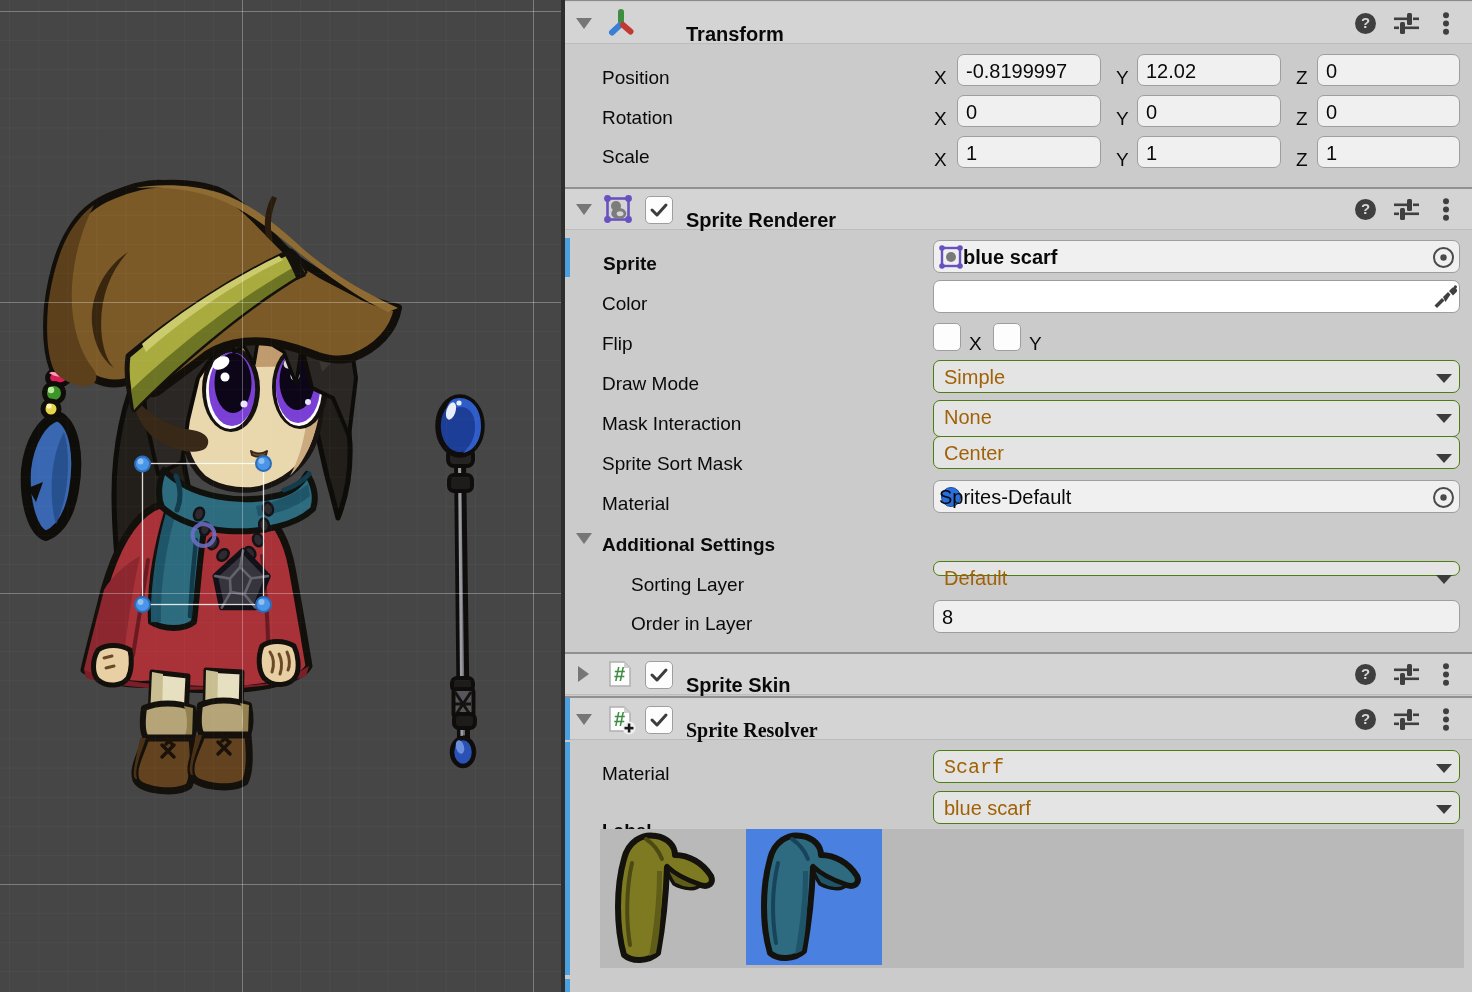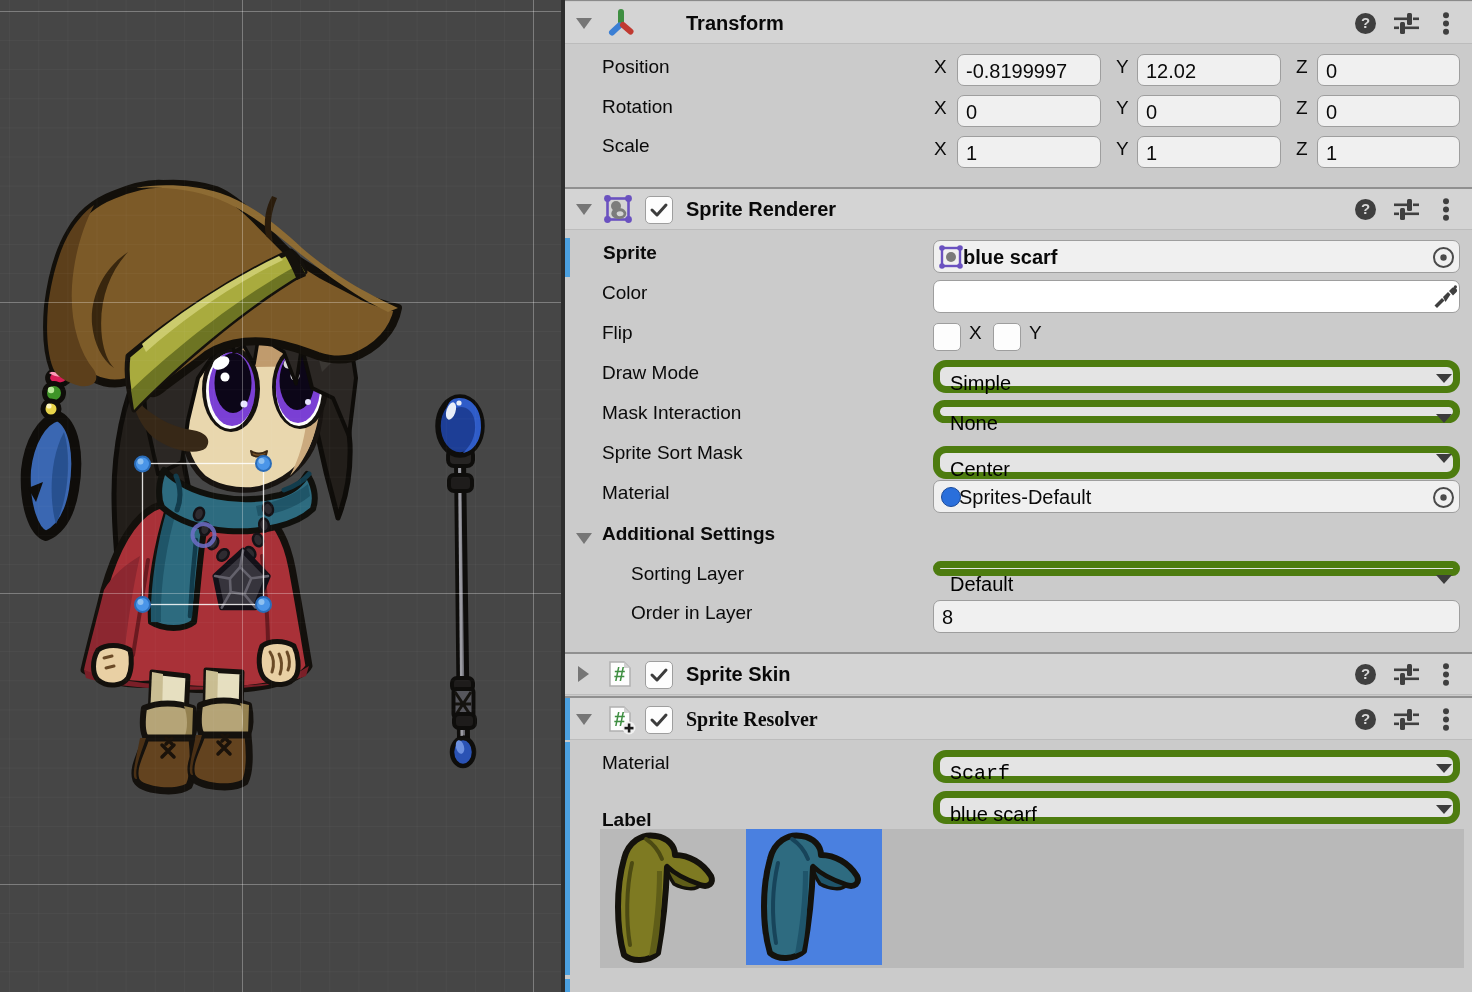--- a/index.html
+++ b/index.html
@@ -8,25 +8,25 @@
 #divider { position:absolute; left:561px; top:0; width:4px; height:992px; background:#2e2e2e; }
 #insp { position:absolute; left:565px; top:0; width:907px; height:992px; background:#cbcbcb; border-top:1px solid #8a8a8a; }
 .abs { position:absolute; }
 .hdr { position:absolute; left:0; width:907px; background:#d4d4d4; border-bottom:1px solid #bcbcbc; }
 .sepd { position:absolute; left:0; width:907px; height:1.6px; background:#909090; }
 .htitle { position:absolute; font-size:20px; font-weight:bold; color:#090909; }
 .fold { position:absolute; width:0; height:0; border-left:8px solid transparent; border-right:8px solid transparent; border-top:11px solid #767676; }
 .lbl { position:absolute; font-size:19px; color:#0a0a0a; white-space:nowrap; }
 .fld { position:absolute; background:#f0f0f0; border:1px solid #9e9e9e; border-radius:7px; font-size:20px; color:#0a0a0a; padding-left:8px; }
 .flbl { position:absolute; font-size:20px; color:#0a0a0a; }
-.dd { position:absolute; background:#e4e4e4; border:7px solid #4d7c0f; border-radius:13px; font-size:20px; color:#000000; padding-left:10px; }
+.dd { position:absolute; background:#e4e4e4; border:1px solid #4d7c0f; border-radius:7px; font-size:20px; color:#a16207; padding-left:10px; }
 .ddarr { position:absolute; width:0; height:0; border-left:8px solid transparent; border-right:8px solid transparent; border-top:9px solid #3c3c3c; }
 .cbx { position:absolute; width:28px; height:28px; background:#fdfdfd; border:1px solid #9e9e9e; border-radius:5px; }
 .bluebar { position:absolute; left:0; width:5px; background:#4ba0e0; }
-#insp .lbl, #insp .htitle { letter-spacing:0px; }
+#insp .lbl, #insp .htitle { letter-spacing:0px;margin-top:11px; }
 </style></head>
 <body>
 <div id="root">
   <div id="scene">
     <svg width="561" height="992" viewBox="0 0 561 992">
 
 <g stroke="#0e0d0b" stroke-linejoin="round">
   <polygon points="456.5,460 463.5,460 467.5,738 459.5,738" fill="#6f6f76" stroke-width="5"></polygon>
   <polygon points="458,462 461,462 463,736 460.5,736" fill="#9b9ba2" stroke="none"></polygon>
   <rect x="448" y="449" width="25" height="17" rx="6" fill="#262423" stroke-width="4"></rect>
@@ -348,33 +348,33 @@
       </svg>
 <div class="lbl" style="left:37px;top:321px;font-weight:normal;">Flip</div>
 <div class="cbx" style="left:368px;top:322px;"></div>
 <div class="lbl" style="left:404px;top:321px;">X</div>
 <div class="cbx" style="left:428px;top:322px;"></div>
 <div class="lbl" style="left:464px;top:321px;">Y</div>
 <div class="lbl" style="left:37px;top:361px;font-weight:normal;">Draw Mode</div>
 <div class="dd" style="left:368px;top:359px;width:527px;height:33px;line-height:33px;">Simple</div>
 <div class="ddarr" style="left:871px;top:373px;"></div>
 <div class="lbl" style="left:37px;top:401px;font-weight:normal;">Mask Interaction</div>
-<div class="dd" style="left:368px;top:399px;width:527px;height:23px;line-height:33px;">None</div>
+<div class="dd" style="left:368px;top:399px;width:527px;height:37px;line-height:33px;">None</div>
 <div class="ddarr" style="left:871px;top:413px;"></div>
 <div class="lbl" style="left:37px;top:441px;font-weight:normal;">Sprite Sort Mask</div>
-<div class="dd" style="left:368px;top:445px;width:527px;height:33px;line-height:33px;">Center</div>
+<div class="dd" style="left:368px;top:435px;width:527px;height:33px;line-height:33px;">Center</div>
 <div class="ddarr" style="left:871px;top:453px;"></div>
 <div class="lbl" style="left:37px;top:481px;font-weight:normal;">Material</div>
 <div class="fld" style="left:368px;top:479px;width:527px;height:33px;"></div>
 <svg class="abs" style="left:374px;top:484px;" width="24" height="24" viewBox="0 0 24 24">
         <circle cx="12" cy="12" r="9.5" fill="#2a6fdb"></circle>
         <path d="M4,16 a9.5,9.5 0 0 0 10,5.3 a 10,10 0 0 1 -10,-5.3 z" fill="#dceafc"></path>
         <circle cx="12" cy="12" r="9.5" fill="none" stroke="#1a4a9a" stroke-width="1"></circle>
       </svg>
-<div class="flbl" style="left:394px;top:479px;height:35px;line-height:35px;font-weight:normal;">Sprites-Default</div>
+<div class="flbl" style="left:374px;top:479px;height:35px;line-height:35px;font-weight:normal;">Sprites-Default</div>
 <svg class="abs" style="left:867px;top:485px;" width="23" height="23" viewBox="0 0 23 23">
         <circle cx="11.5" cy="11.5" r="9.5" fill="none" stroke="#4a4a4a" stroke-width="2"></circle>
         <circle cx="11.5" cy="11.5" r="3.2" fill="#4a4a4a"></circle>
       </svg>
 <div class="fold" style="left:11px;top:532px;"></div>
 <div class="lbl" style="left:37px;top:522px;font-weight:bold;">Additional Settings</div>
 <div class="lbl" style="left:66px;top:562px;font-weight:normal;">Sorting Layer</div>
 <div class="dd" style="left:368px;top:560px;width:527px;height:15px;line-height:33px;">Default</div>
 <div class="ddarr" style="left:871px;top:574px;"></div>
 <div class="lbl" style="left:66px;top:601px;font-weight:normal;">Order in Layer</div>

